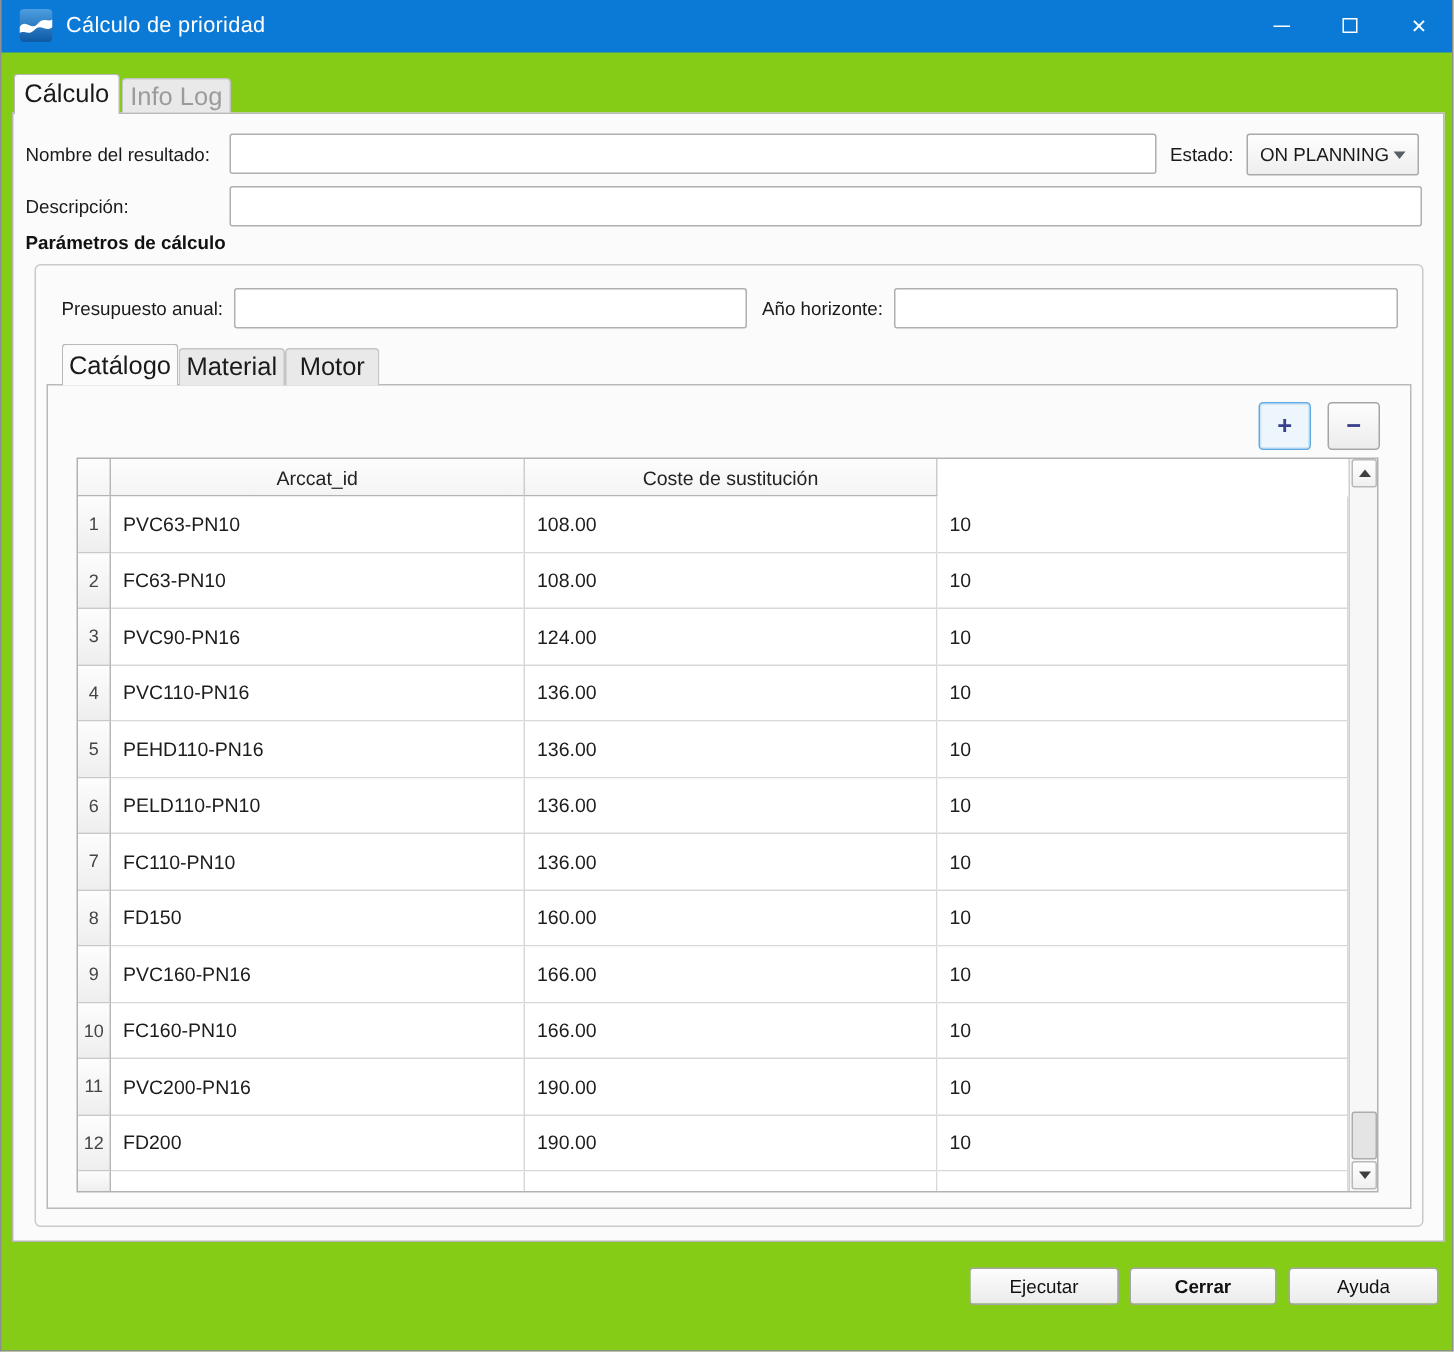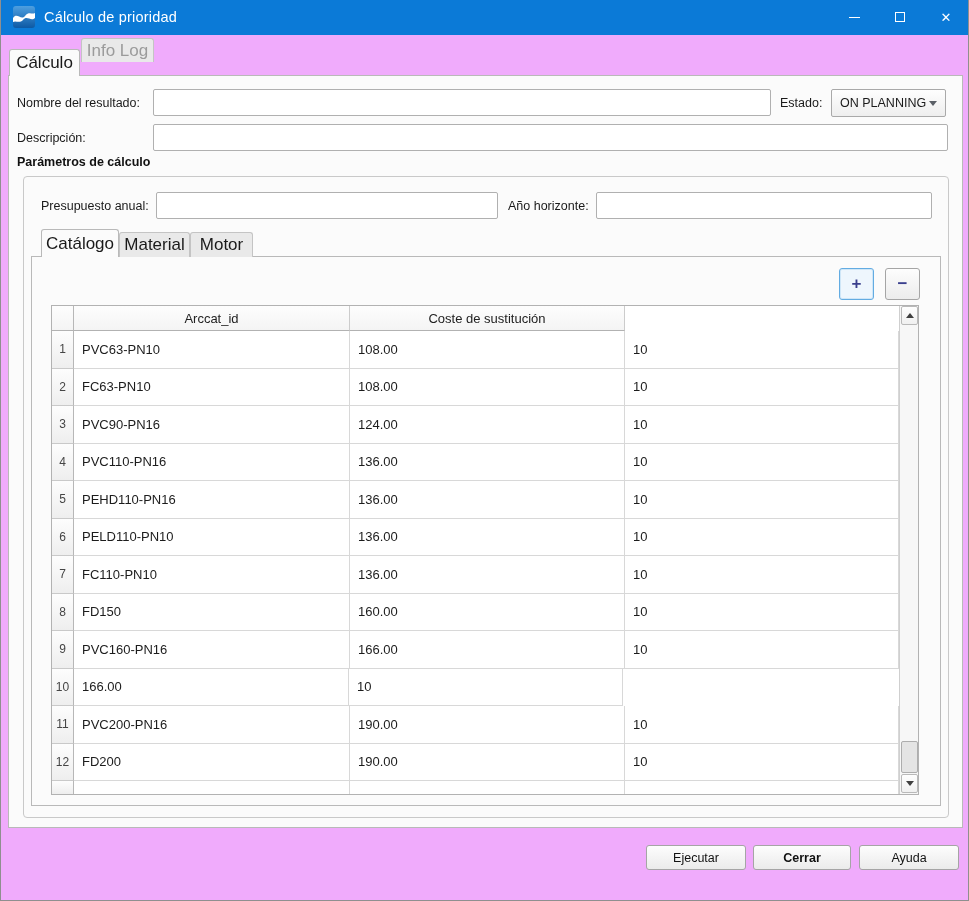--- a/index.html
+++ b/index.html
@@ -1,39 +1,39 @@
 <!DOCTYPE html>
 <html><head>
 <meta charset="utf-8">
 <style>
   * { margin:0; padding:0; box-sizing:border-box; }
   html,body { background:#cfcfcf; }
   body { font-family:"Liberation Sans", sans-serif; }
   #win {
-    position:relative; width:969px; height:901px; background:#f0abfc;
+    position:relative; width:969px; height:901px; background:#84cc16;
     overflow:hidden; border:1px solid #8f8f8f; border-top:none;
   }
   .abs { position:absolute; }
 
   
   #titlebar { left:-1px; top:-1px; width:969px; height:36px; background:#0b7ad7; display:flex; align-items:center; }
   #app-icon { margin-left:13px; width:22px; height:22px; flex:none; }
   #title-text { color:#ffffff; font-size:14.5px; margin-left:9px; letter-spacing:.2px; }
   #win-controls { margin-left:auto; display:flex; height:36px; }
   .win-btn { width:46px; height:36px; display:flex; align-items:center; justify-content:center; cursor:default; }
   .glyph-min { width:11px; height:1px; background:#ffffff; display:block; }
   .glyph-max { width:10px; height:10px; border:1px solid #ffffff; display:block; }
   .glyph-close { color:#ffffff; font-size:13px; line-height:1; }
 
   
   .tab { position:absolute; display:flex; align-items:center; justify-content:center; font-size:17px; color:#1a1a1a; }
   .tab-active { background:#fbfbfb; border:1px solid #b9b9b9; border-bottom:none; border-radius:3px 3px 0 0; z-index:3; }
   .tab-inactive { background:#e9e9e9; border:1px solid #c4c4c4; border-bottom:none; border-radius:3px 3px 0 0; z-index:1; }
   #tab-calculo { left:8px; top:49px; width:71px; height:27px; }
-  #tab-infolog { left:80px; top:38px; width:73px; height:24px; color:#9b9b9b; }
+  #tab-infolog { left:80px; top:52px; width:73px; height:24px; color:#9b9b9b; }
 
   .page { background:#fbfbfb; border:1px solid #b9b9b9; }
   #outer-page { left:7px; top:75px; width:955px; height:753px; z-index:2; }
 
   
   .lbl { position:absolute; font-size:12.5px; color:#1a1a1a; display:flex; align-items:center; height:27px; }
   .txtin {
     position:absolute; border:1px solid #b0b0b0; border-radius:2px; background:#ffffff;
     font-family:"Liberation Sans",sans-serif; font-size:12.5px; padding:0 6px; outline:none;
   }
@@ -251,20 +251,21 @@
 
   <div class="trow drow">
     <div class="cell c-num">9</div>
     <div class="cell c-id">PVC160-PN16</div>
     <div class="cell c-coste">166.00</div>
     <div class="cell c-grado">10</div>
   </div>
 
   <div class="trow drow">
     <div class="cell c-num">10</div>
+    <div class="cell c-id">FC160-PN10</div>
     <div class="cell c-coste">166.00</div>
     <div class="cell c-grado">10</div>
   </div>
 
   <div class="trow drow">
     <div class="cell c-num">11</div>
     <div class="cell c-id">PVC200-PN16</div>
     <div class="cell c-coste">190.00</div>
     <div class="cell c-grado">10</div>
   </div>

